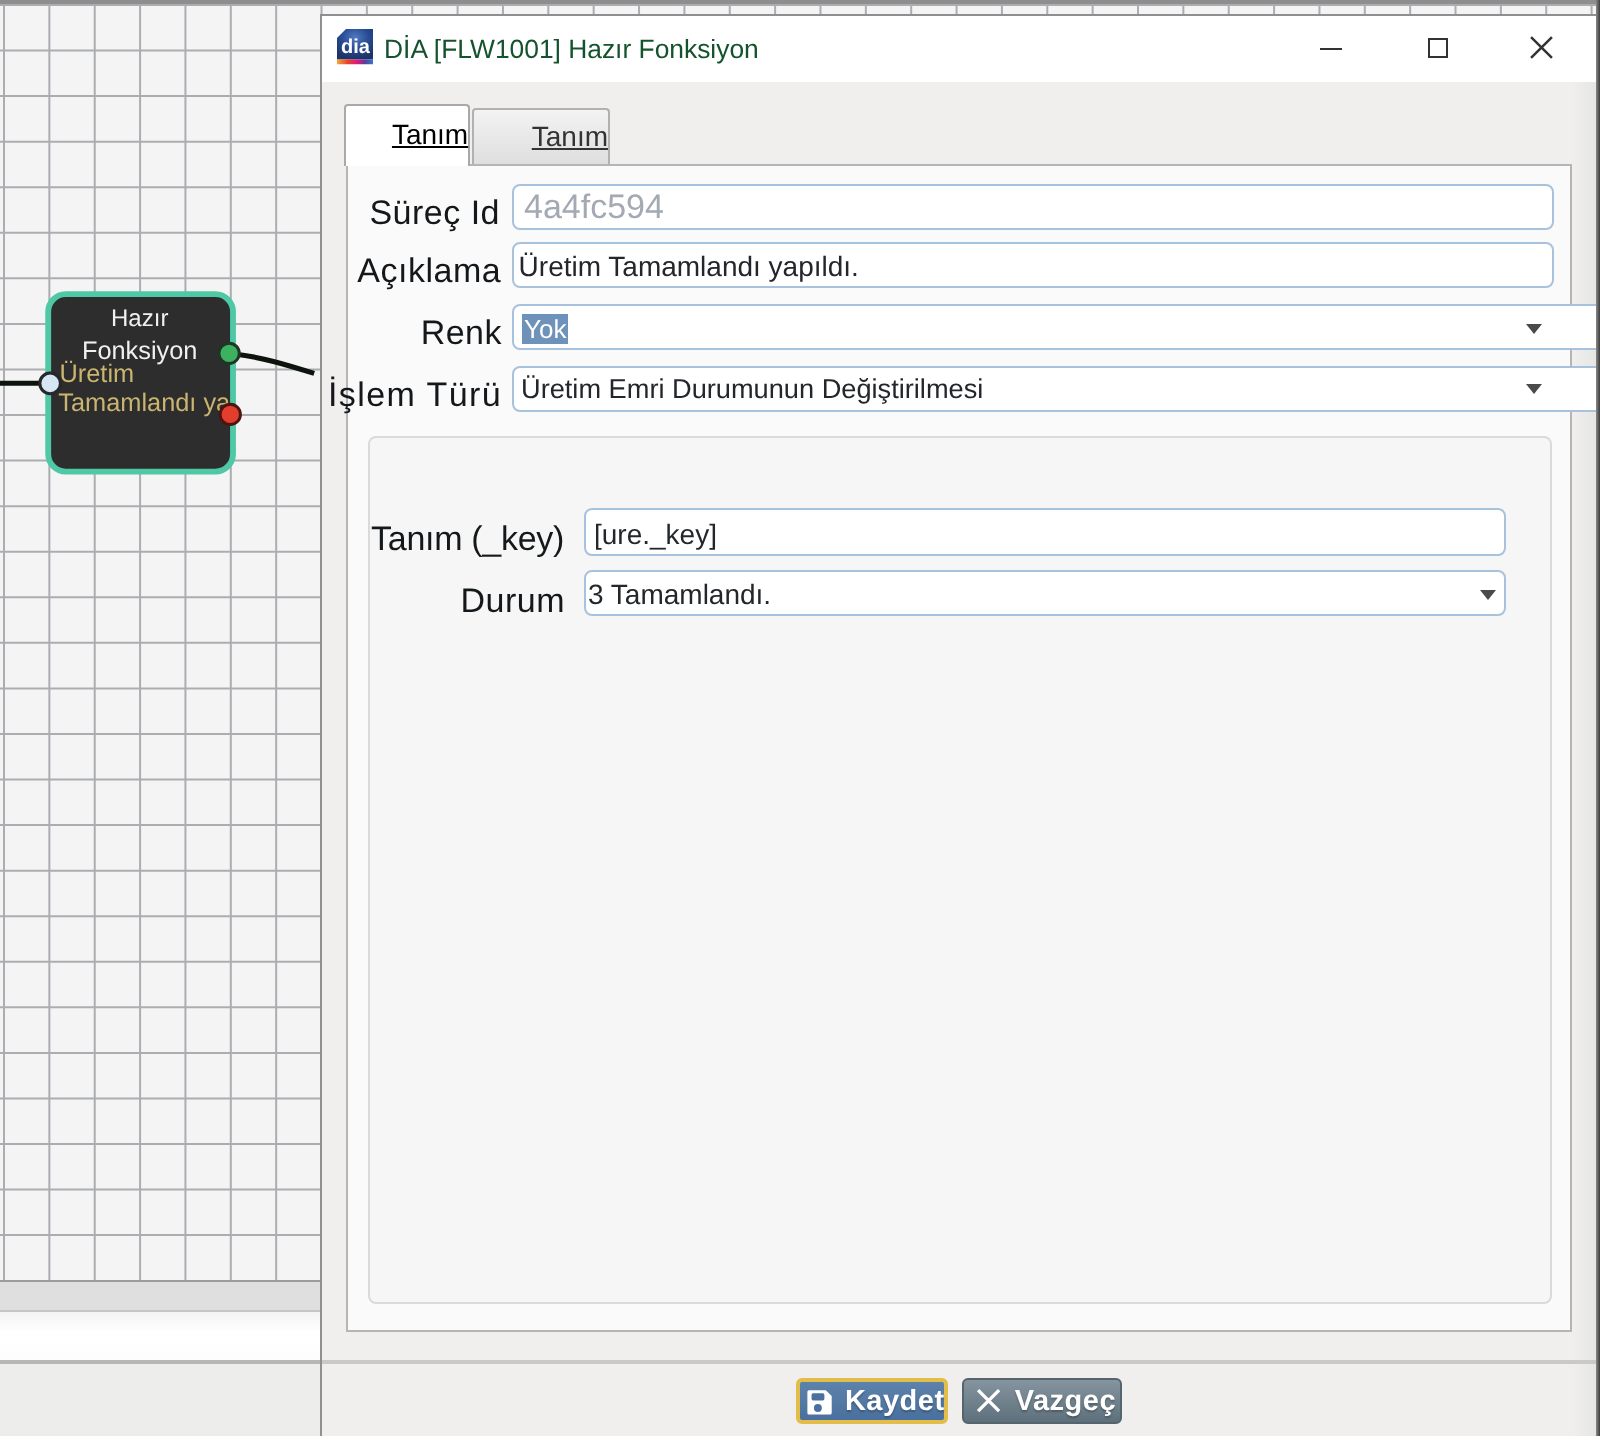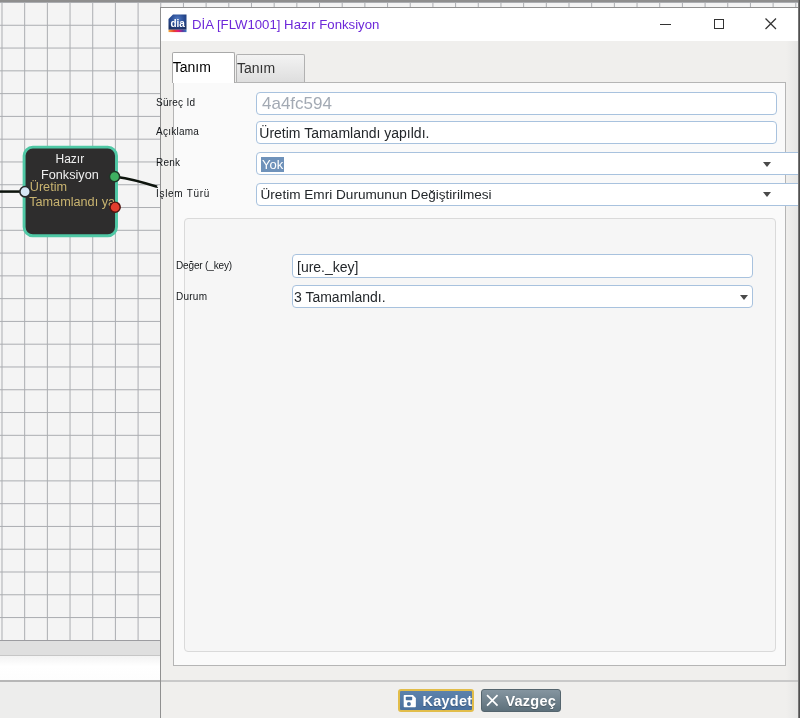--- a/index.html
+++ b/index.html
@@ -13,55 +13,55 @@
   #band1 { left:0; top:641px; width:800px; height:15px; background:#dfdfdf; border-bottom:1px solid #c6c6c6; }
   #band2 { left:0; top:657px; width:800px; height:23px; background:linear-gradient(#f4f4f4, #ffffff 40%, #fdfdfd); }
   #band3 { left:0; top:680px; width:800px; height:2px; background:#b7b7b7; }
   #band4 { left:0; top:682px; width:800px; height:36px; background:#ededec; }
 
   
   #dlg { left:160px; top:7px; width:638px; height:711px; background:#f0efed; z-index:2;
          border-left:1px solid #909090; border-top:1px solid #8f8f8f; }
   #darkedge { z-index:7;  left:798px; top:0; width:2px; height:718px; background:linear-gradient(to right,#8a8a8a,#3c3c3c); }
   #titlebar { z-index:3;  left:161px; top:8px; width:637px; height:33px; background:#ffffff; }
-  #titletext { z-index:4;  left:192px; top:8px; height:33px; line-height:33px; font-size:13.2px; color:#6d28d9; }
+  #titletext { z-index:4;  left:192px; top:8px; height:33px; line-height:33px; font-size:13.2px; color:#14532d; }
   #btnmin { z-index:4;  left:660px; top:23.5px; width:11px; height:1.4px; background:#333; }
   #btnmax { z-index:4;  left:713.5px; top:19px; width:10px; height:10px; border:1.1px solid #333; }
 
   
   .tab { border:1px solid #a9a9a9; border-bottom:none; border-radius:2px 2px 0 0;
-         text-align:left; font-size:14px; }
+         text-align:right; font-size:14px;text-decoration:underline; }
   #tab1 { left:171.8px; top:51.8px; width:63.3px; height:31px; background:#ffffff; z-index:5; line-height:29px; color:#000; }
   #tab2 { left:236px; top:54.3px; width:69px; height:28px; background:linear-gradient(#f3f3f3,#dedede); border-color:#b1b1b1; z-index:3; line-height:27px; color:#333; }
   #pane { left:173px; top:82px; width:613px; height:583.5px; background:#fafafa; border:1px solid #b5b5b5; z-index:4; }
   #sep  { left:161px; top:680px; width:637px; height:1.5px; background:#c9c9c9; z-index:4; }
 
   
-  .lbl { font-size:10px; letter-spacing:0.25px; color:#15181b; text-align:left; z-index:5;padding-left:16px; }
+  .lbl { font-size:17px; letter-spacing:0.25px; color:#15181b; text-align:right; z-index:5;padding-left:16px; }
   .inp { background:#fff; border:1.2px solid #a8c2de; border-radius:4px; font-size:14px; padding-top:1px;
          color:#23272b; padding-left:5.5px; z-index:5; display:flex; align-items:center; }
   .arrow { width:0; height:0; border-left:4.8px solid transparent; border-right:4.8px solid transparent;
            border-top:5.4px solid #4a4a4a; z-index:6; }
 
   #lbl1 { left:140px; top:96.5px;  width:110px; } #inp1 { left:255.5px; top:92px;   width:521.5px; height:23.3px; color:#a3aab4; }
   #lbl2 { left:140px; top:126px;   width:110.6px; } #inp2 { left:255.5px; top:121.3px; width:521.5px; height:23.2px; }
   #lbl3 { left:140px; top:157.3px; width:111px; } #inp3 { left:255.5px; top:152.3px; width:579px; height:23px; }
   #lbl4 { left:140px; top:188px;   width:111px; } #inp4 { left:255.5px; top:182.8px; width:577px; height:23.4px; font-size:13.6px; }
   #sel  { background:#6f92ba; color:#fff; padding:0 1px; margin-left:-1px; font-size:13px; }
   #arr3 { left:763px; top:161.8px; }
   #arr4 { left:763px; top:192.2px; }
 
   
   #gbox { left:184px; top:217.7px; width:592px; height:434px; background:#f6f6f6; border:1px solid #dadada; border-radius:4px; z-index:4; }
   #lbl5 { left:160px; top:259.5px; width:122px; } #inp5 { left:292px; top:254.2px; width:460.5px; height:24.1px; }
   #lbl6 { left:160px; top:290.5px; width:122.5px; }   #inp6 { left:292px; top:285.2px; width:460.5px; height:23px; }
   #arr6 { left:740px; top:294.7px; }
 
   
-  .btn { display:flex; align-items:center; justify-content:flex-start; color:#fff;
+  .btn { display:flex; align-items:center; justify-content:center; color:#fff;
          font-size:14.5px; letter-spacing:0.25px; font-weight:bold; z-index:5; border-radius:3px;
          text-shadow:0 1px 1px rgba(0,0,0,0.25); }
   #bsave { left:398.3px; top:688.8px; width:76px; height:23.6px;
            background:linear-gradient(#5d82ab,#49709e); border:2px solid #e2bd4a; padding-left:2.3px; }
   #bcancel { left:481.4px; top:688.8px; width:79.6px; height:23.6px;
            background:linear-gradient(#8595a0,#5d707b); border:1px solid #55656e; padding-left:3.6px; }
 
   
   #nodesvg { left:0; top:140px; z-index:1; }
 </style>
@@ -138,21 +138,21 @@
   <div class="abs lbl" id="lbl3">Renk</div>
   <div class="abs inp" id="inp3">
     <span id="sel">Yok</span>
   </div>
   <div class="abs arrow" id="arr3"></div>
   <div class="abs lbl" id="lbl4" style="letter-spacing:0.7px">İşlem Türü</div>
   <div class="abs inp" id="inp4" style="padding-left:4px">Üretim Emri Durumunun Değiştirilmesi</div>
   <div class="abs arrow" id="arr4"></div>
 
   <div class="abs" id="gbox"></div>
-  <div class="abs lbl" id="lbl5" style="letter-spacing:-0.15px">Değer (_key)</div>
+  <div class="abs lbl" id="lbl5" style="letter-spacing:-0.15px">Tanım (_key)</div>
   <div class="abs inp" id="inp5" style="padding-left:4px">[ure._key]</div>
   <div class="abs lbl" id="lbl6">Durum</div>
   <div class="abs inp" id="inp6" style="padding-left:1px">3 Tamamlandı.</div>
   <div class="abs arrow" id="arr6"></div>
 
   <div class="abs btn" id="bsave">
     <svg width="14" height="14" viewBox="0 0 14 14" style="margin-right:6px">
       <path d="M1.5,1 H10 L13,4 V12.5 A0.8,0.8 0 0 1 12.2,13.3 H1.5 A0.8,0.8 0 0 1 0.7,12.5 V1.8 A0.8,0.8 0 0 1 1.5,1 Z" fill="#fff"></path>
       <rect x="2.8" y="2.6" width="6.5" height="3.6" rx="0.8" fill="#49709e"></rect>
       <circle cx="6" cy="10" r="2" fill="#49709e"></circle>

